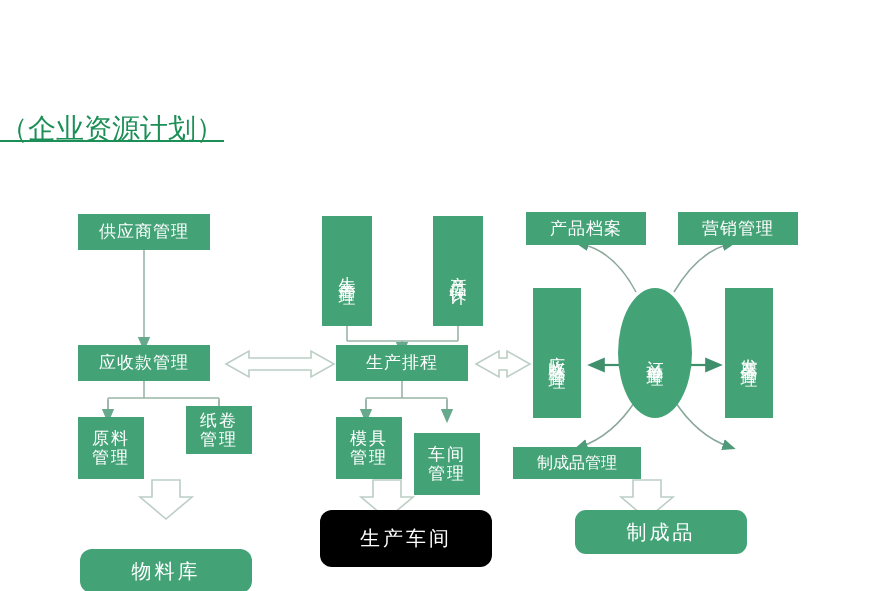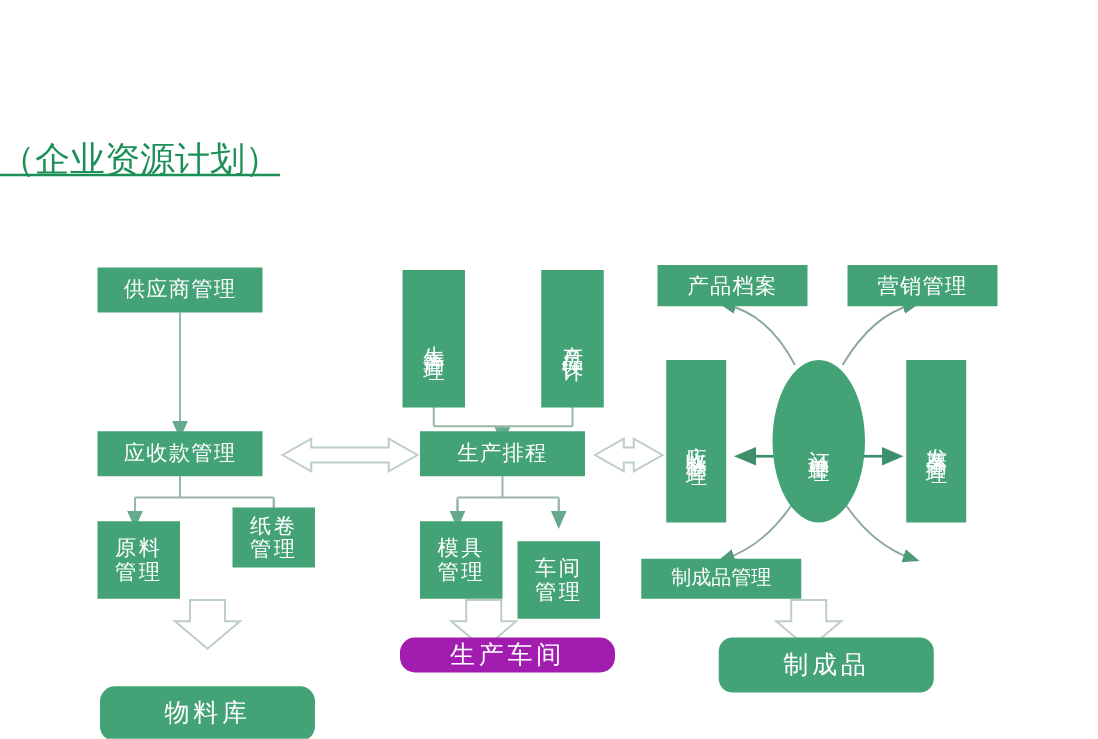--- a/index.html
+++ b/index.html
@@ -133,21 +133,21 @@
   <div class="node vert" style="left: 433px; top: 216px; width: 50px; height: 110px; background: rgb(67, 162, 118); color: rgb(255, 255, 255);">产品设计</div>
 
   <div class="node" style="left: 336px; top: 345px; width: 132px; height: 36px; background: rgb(67, 162, 118); color: rgb(255, 255, 255);">生产排程</div>
 
   <div class="node two-line" style="left: 336px; top: 417px; width: 66px; height: 62px; background: rgb(67, 162, 118); color: rgb(255, 255, 255);">模具
 管理</div>
 
   <div class="node two-line" style="left: 414px; top: 417px; width: 66px; height: 62px; background: rgb(67, 162, 118); color: rgb(255, 255, 255); margin-top: 16px;">车间
 管理</div>
 
-  <div class="node round" style="left: 320px; top: 510px; width: 172px; height: 28px; background: #a21caf; color: rgb(255, 255, 255);">生产车间</div>
+  <div class="node round" style="left: 320px; top: 510px; width: 172px; height: 57px; background: #000000; color: rgb(255, 255, 255);">生产车间</div>
 
   <div class="node" style="left: 526px; top: 212px; width: 120px; height: 33px; background: rgb(67, 162, 118); color: rgb(255, 255, 255);">产品档案</div>
 
   <div class="node" style="left: 678px; top: 212px; width: 120px; height: 33px; background: rgb(67, 162, 118); color: rgb(255, 255, 255);">营销管理</div>
 
   <div class="node vert" style="left: 533px; top: 288px; width: 48px; height: 130px; background: rgb(67, 162, 118); color: rgb(255, 255, 255);">应收款管理</div>
 
   <div class="node ellipse vert" style="left: 618px; top: 288px; width: 74px; height: 130px; letter-spacing: 3px; background: rgb(67, 162, 118); color: rgb(255, 255, 255);">订单管理</div>
 
   <div class="node vert" style="left: 725px; top: 288px; width: 48px; height: 130px; background: rgb(67, 162, 118); color: rgb(255, 255, 255);">发票管理</div>

